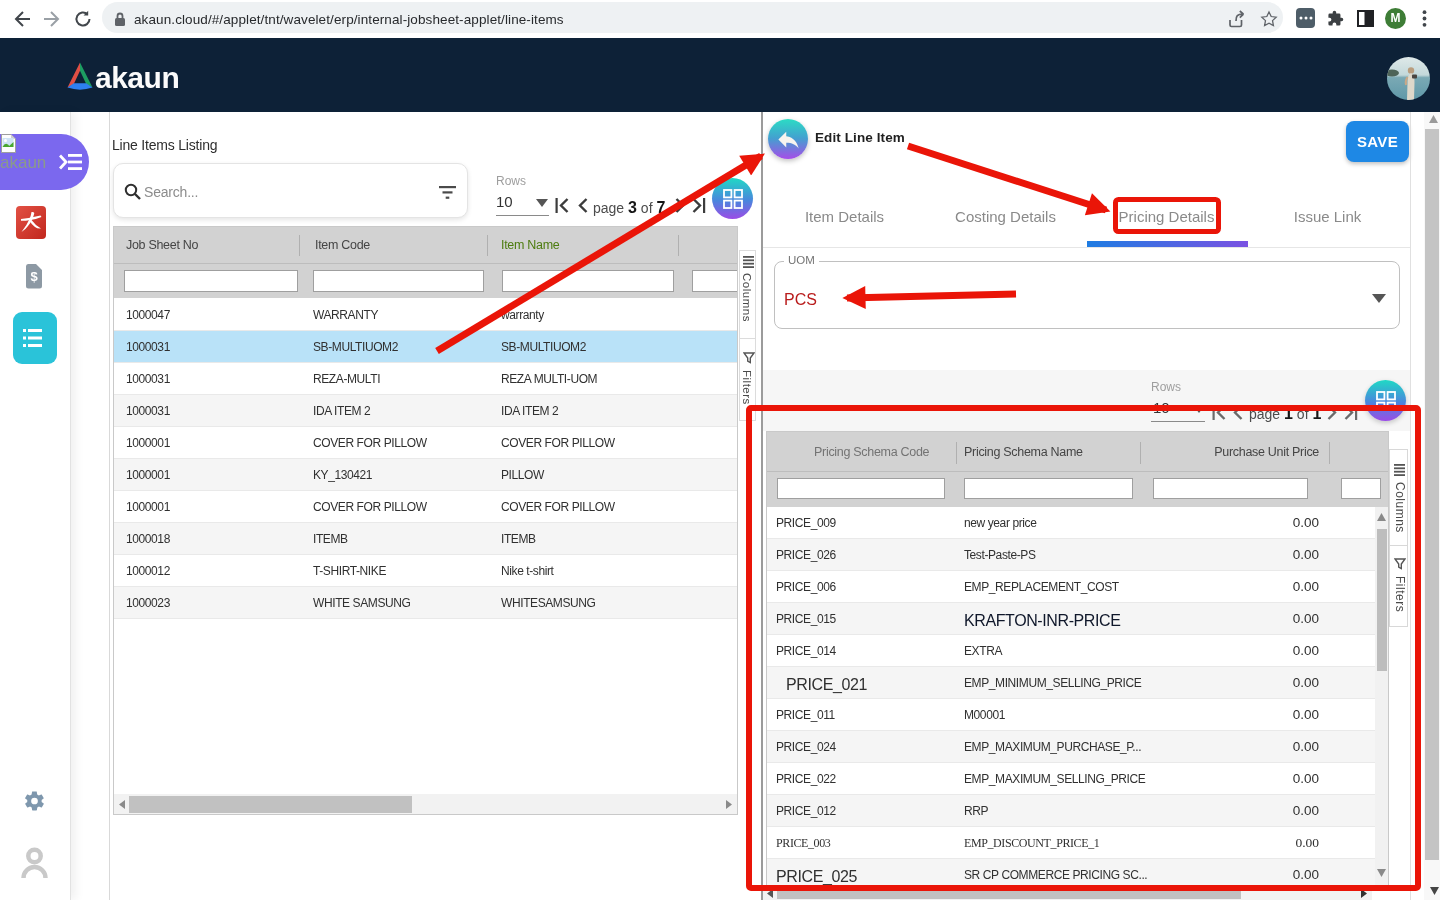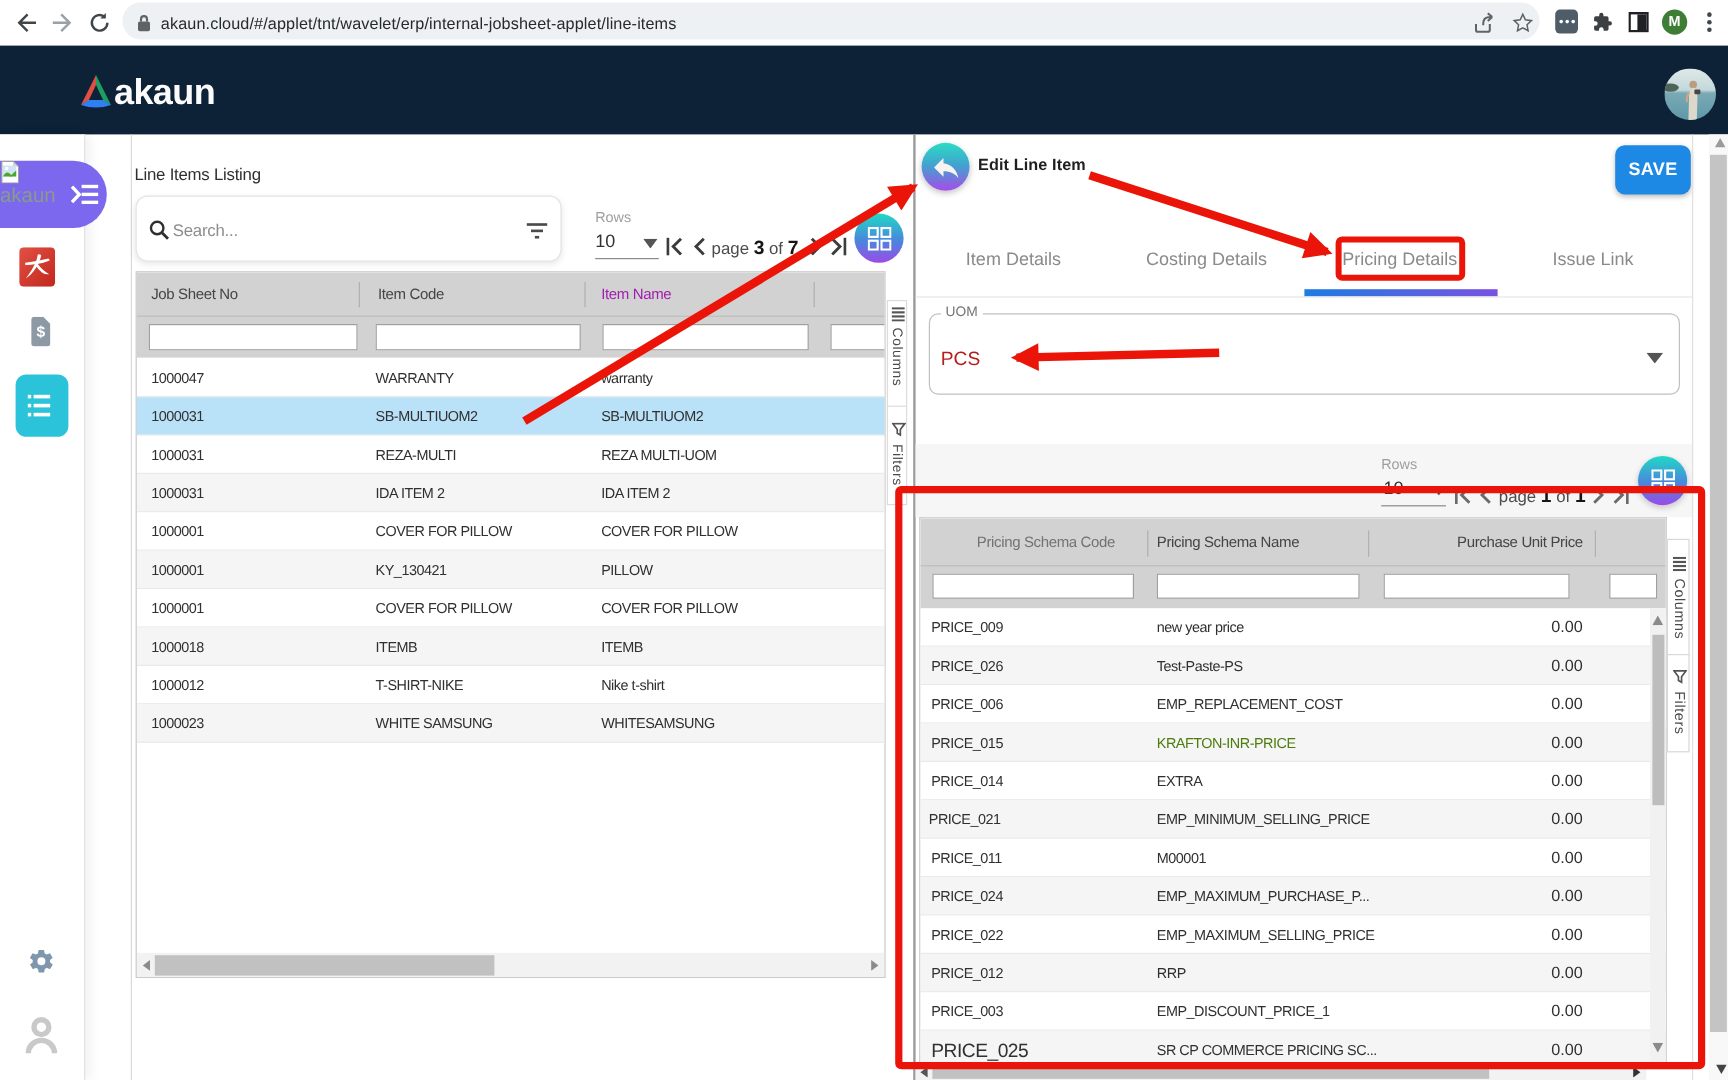--- a/index.html
+++ b/index.html
@@ -180,21 +180,21 @@
  </g>
 </svg>
 <div class="abs" style="left:113px;top:226px;width:625px;height:589px;border:1px solid #c9c9c9;box-sizing:border-box;background:#fff;overflow:hidden;">
  <div class="abs" style="left:0;top:0;width:625px;height:71px;background:#d2d2d2;"></div>
  <div class="abs" style="left:0;top:36px;width:625px;height:1px;background:#bdbdbd;"></div>
  <div class="abs" style="left:185px;top:8px;width:1px;height:21px;background:#b0b0b0;"></div>
  <div class="abs" style="left:373px;top:8px;width:1px;height:21px;background:#b0b0b0;"></div>
  <div class="abs" style="left:564px;top:8px;width:1px;height:21px;background:#b0b0b0;"></div>
  <div class="abs nowrap" style="left:12px;top:11px;font-size:12.5px;letter-spacing:-0.3px;color:#454545;">Job Sheet No</div>
  <div class="abs nowrap" style="left:201px;top:11px;font-size:12.5px;letter-spacing:-0.3px;color:#454545;">Item Code</div>
- <div class="abs nowrap" style="left:387px;top:11px;font-size:12.5px;letter-spacing:-0.3px;color:#a21caf;">Item Name</div>
+ <div class="abs nowrap" style="left:387px;top:11px;font-size:12.5px;letter-spacing:-0.3px;color:#4d7c0f;">Item Name</div>
  <div class="abs" style="left:10px;top:43px;width:172px;height:20px;background:#fff;border:1px solid #9f9f9f;"></div>
  <div class="abs" style="left:199px;top:43px;width:169px;height:20px;background:#fff;border:1px solid #9f9f9f;"></div>
  <div class="abs" style="left:388px;top:43px;width:170px;height:20px;background:#fff;border:1px solid #9f9f9f;"></div>
  <div class="abs" style="left:578px;top:43px;width:160px;height:20px;background:#fff;border:1px solid #9f9f9f;"></div>
  <div class="abs" style="left:0;top:72px;width:625px;height:32px;background:#fff;border-bottom:1px solid #e9e9e9;box-sizing:border-box;">
 <span class="abs nowrap" style="left:12px;top:9px;font-size:12px;letter-spacing:-0.4px;color:#303030;">1000047</span>
 <span class="abs nowrap" style="left:199px;top:9px;font-size:12px;letter-spacing:-0.4px;color:#303030;">WARRANTY</span>
 <span class="abs nowrap" style="left:387px;top:9px;font-size:12px;letter-spacing:-0.4px;color:#303030;">warranty</span>
 </div>
 <div class="abs" style="left:0;top:104px;width:625px;height:32px;background:#b9e2f8;border-bottom:1px solid #e9e9e9;box-sizing:border-box;">
@@ -338,30 +338,30 @@
 <span class="abs nowrap" style="left:197px;top:9px;font-size:12px;letter-spacing:-0.4px;color:#303030;">Test-Paste-PS</span>
 <span class="abs nowrap" style="left:430px;top:8px;width:122px;text-align:right;font-size:13.5px;color:#303030;">0.00</span>
 </div>
 <div class="abs" style="left:0;top:139px;width:623px;height:32px;background:#fff;border-bottom:1px solid #e9e9e9;box-sizing:border-box;">
 <span class="abs nowrap" style="left:9px;top:9px;font-size:12px;letter-spacing:-0.4px;color:#303030;">PRICE_006</span>
 <span class="abs nowrap" style="left:197px;top:9px;font-size:12px;letter-spacing:-0.4px;color:#303030;">EMP_REPLACEMENT_COST</span>
 <span class="abs nowrap" style="left:430px;top:8px;width:122px;text-align:right;font-size:13.5px;color:#303030;">0.00</span>
 </div>
 <div class="abs" style="left:0;top:171px;width:623px;height:32px;background:#f5f5f5;border-bottom:1px solid #e9e9e9;box-sizing:border-box;">
 <span class="abs nowrap" style="left:9px;top:9px;font-size:12px;letter-spacing:-0.4px;color:#303030;">PRICE_015</span>
-<span class="abs nowrap" style="left:197px;top:9px;font-size:12px;letter-spacing:-0.4px;color:#4d7c0f;">KRAFTON-INR-PRICE</span>
+<span class="abs nowrap" style="left:197px;top:9px;font-size:16px;letter-spacing:-0.4px;color:#0f172a;">KRAFTON-INR-PRICE</span>
 <span class="abs nowrap" style="left:430px;top:8px;width:122px;text-align:right;font-size:13.5px;color:#303030;">0.00</span>
 </div>
 <div class="abs" style="left:0;top:203px;width:623px;height:32px;background:#fff;border-bottom:1px solid #e9e9e9;box-sizing:border-box;">
 <span class="abs nowrap" style="left:9px;top:9px;font-size:12px;letter-spacing:-0.4px;color:#303030;">PRICE_014</span>
 <span class="abs nowrap" style="left:197px;top:9px;font-size:12px;letter-spacing:-0.4px;color:#303030;">EXTRA</span>
 <span class="abs nowrap" style="left:430px;top:8px;width:122px;text-align:right;font-size:13.5px;color:#303030;">0.00</span>
 </div>
 <div class="abs" style="left:0;top:235px;width:623px;height:32px;background:#f5f5f5;border-bottom:1px solid #e9e9e9;box-sizing:border-box;">
-<span class="abs nowrap" style="left:7px;top:9px;font-size:12px;letter-spacing:-0.4px;color:#303030;">PRICE_021</span>
+<span class="abs nowrap" style="left:19px;top:9px;font-size:16px;letter-spacing:-0.4px;color:#303030;">PRICE_021</span>
 <span class="abs nowrap" style="left:197px;top:9px;font-size:12px;letter-spacing:-0.4px;color:#303030;">EMP_MINIMUM_SELLING_PRICE</span>
 <span class="abs nowrap" style="left:430px;top:8px;width:122px;text-align:right;font-size:13.5px;color:#303030;">0.00</span>
 </div>
 <div class="abs" style="left:0;top:267px;width:623px;height:32px;background:#fff;border-bottom:1px solid #e9e9e9;box-sizing:border-box;">
 <span class="abs nowrap" style="left:9px;top:9px;font-size:12px;letter-spacing:-0.4px;color:#303030;">PRICE_011</span>
 <span class="abs nowrap" style="left:197px;top:9px;font-size:12px;letter-spacing:-0.4px;color:#303030;">M00001</span>
 <span class="abs nowrap" style="left:430px;top:8px;width:122px;text-align:right;font-size:13.5px;color:#303030;">0.00</span>
 </div>
 <div class="abs" style="left:0;top:299px;width:623px;height:32px;background:#f5f5f5;border-bottom:1px solid #e9e9e9;box-sizing:border-box;">
 <span class="abs nowrap" style="left:9px;top:9px;font-size:12px;letter-spacing:-0.4px;color:#303030;">PRICE_024</span>
@@ -371,21 +371,21 @@
 <div class="abs" style="left:0;top:331px;width:623px;height:32px;background:#fff;border-bottom:1px solid #e9e9e9;box-sizing:border-box;">
 <span class="abs nowrap" style="left:9px;top:9px;font-size:12px;letter-spacing:-0.4px;color:#303030;">PRICE_022</span>
 <span class="abs nowrap" style="left:197px;top:9px;font-size:12px;letter-spacing:-0.4px;color:#303030;">EMP_MAXIMUM_SELLING_PRICE</span>
 <span class="abs nowrap" style="left:430px;top:8px;width:122px;text-align:right;font-size:13.5px;color:#303030;">0.00</span>
 </div>
 <div class="abs" style="left:0;top:363px;width:623px;height:32px;background:#f5f5f5;border-bottom:1px solid #e9e9e9;box-sizing:border-box;">
 <span class="abs nowrap" style="left:9px;top:9px;font-size:12px;letter-spacing:-0.4px;color:#303030;">PRICE_012</span>
 <span class="abs nowrap" style="left:197px;top:9px;font-size:12px;letter-spacing:-0.4px;color:#303030;">RRP</span>
 <span class="abs nowrap" style="left:430px;top:8px;width:122px;text-align:right;font-size:13.5px;color:#303030;">0.00</span>
 </div>
-<div class="abs" style="left:0;top:395px;width:623px;height:32px;background:#fff;border-bottom:1px solid #e9e9e9;box-sizing:border-box;">
+<div class="abs" style="left:0;top:395px;width:623px;height:32px;background:#fff;border-bottom:1px solid #e9e9e9;box-sizing:border-box;font-family:Liberation Serif, serif;">
 <span class="abs nowrap" style="left:9px;top:9px;font-size:12px;letter-spacing:-0.4px;color:#303030;">PRICE_003</span>
 <span class="abs nowrap" style="left:197px;top:9px;font-size:12px;letter-spacing:-0.4px;color:#303030;">EMP_DISCOUNT_PRICE_1</span>
 <span class="abs nowrap" style="left:430px;top:8px;width:122px;text-align:right;font-size:13.5px;color:#303030;">0.00</span>
 </div>
 <div class="abs" style="left:0;top:427px;width:623px;height:32px;background:#f5f5f5;border-bottom:1px solid #e9e9e9;box-sizing:border-box;">
 <span class="abs nowrap" style="left:9px;top:9px;font-size:16px;letter-spacing:-0.4px;color:#303030;">PRICE_025</span>
 <span class="abs nowrap" style="left:197px;top:9px;font-size:12px;letter-spacing:-0.4px;color:#303030;">SR CP COMMERCE PRICING SC...</span>
 <span class="abs nowrap" style="left:430px;top:8px;width:122px;text-align:right;font-size:13.5px;color:#303030;">0.00</span>
 </div>
  <div class="abs" style="left:608px;top:75px;width:13px;height:384px;background:#f1f1f1;"></div>

